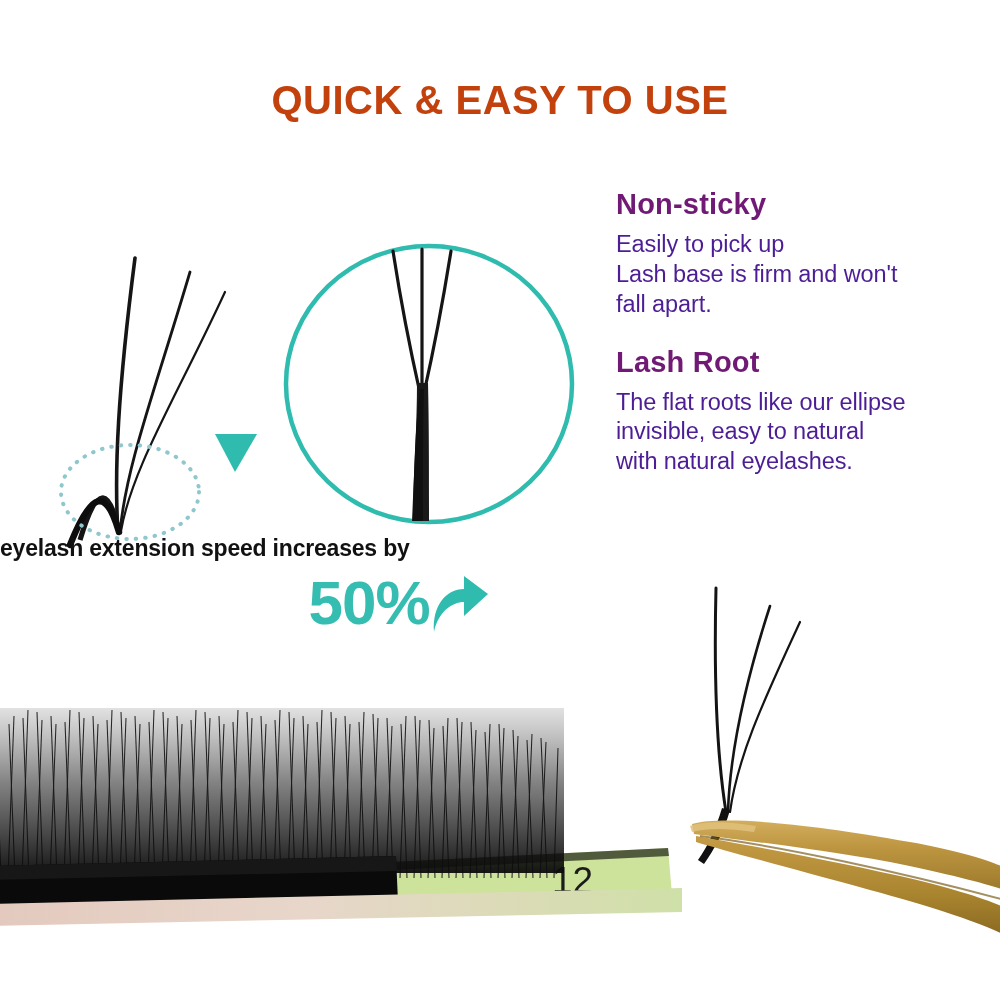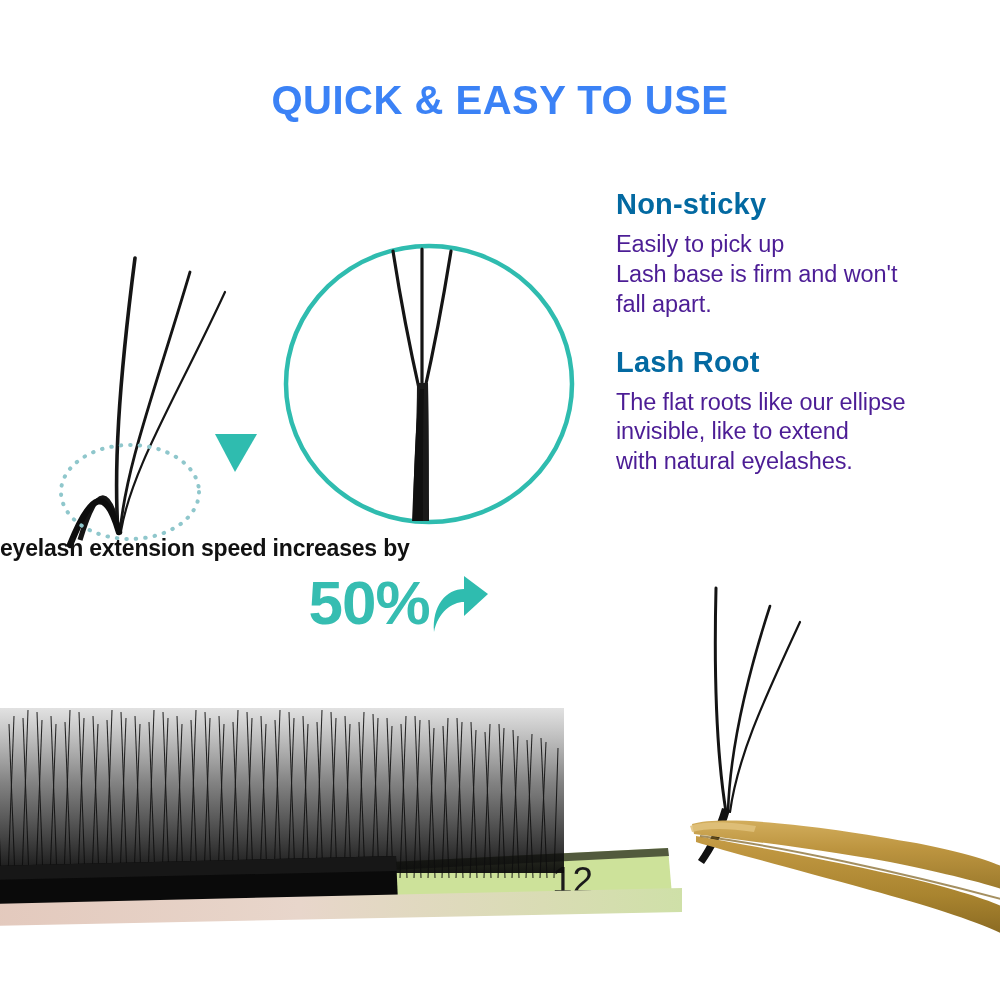--- a/index.html
+++ b/index.html
@@ -22,35 +22,35 @@
   
   .headline {
     position: absolute;
     left: 0;
     top: 78px;
     width: 1000px;
     text-align: center;
     font-size: 40px;
     font-weight: bold;
     letter-spacing: 0.5px;
-    color: #3b82f6;
+    color: #c2410c;
   }
 
   
   .feature-col {
     position: absolute;
     left: 616px;
     top: 188px;
     width: 380px;
   }
   .feature-block { margin-bottom: 26px; }
   .feature-title {
     font-size: 29px;
     font-weight: bold;
-    color: #0369a1;
+    color: #701a75;
     margin: 0 0 9px 0;
     letter-spacing: 0.2px;
   }
   .feature-body {
     font-size: 23.5px;
     line-height: 1.27;
     color: #4c1d95;
     white-space: pre-line;
     letter-spacing: -0.1px;
   }
@@ -172,21 +172,21 @@
     <div class="feature-block">
       <div class="feature-title">Non-sticky</div>
       <div class="feature-body">Easily to pick up
 Lash base is firm and won't
 fall apart.</div>
     </div>
 
     <div class="feature-block">
       <div class="feature-title">Lash Root</div>
       <div class="feature-body">The flat roots like our ellipse
-invisible, like to extend
+invisible, easy to natural
 with natural eyelashes.</div>
     </div>
 
   </div>
 
   <div class="speed-caption">eyelash extension speed increases by</div>
 
   <div class="percent-row">
     <span class="percent-value">50%</span>
     <svg class="percent-arrow" viewBox="0 0 62 58">

